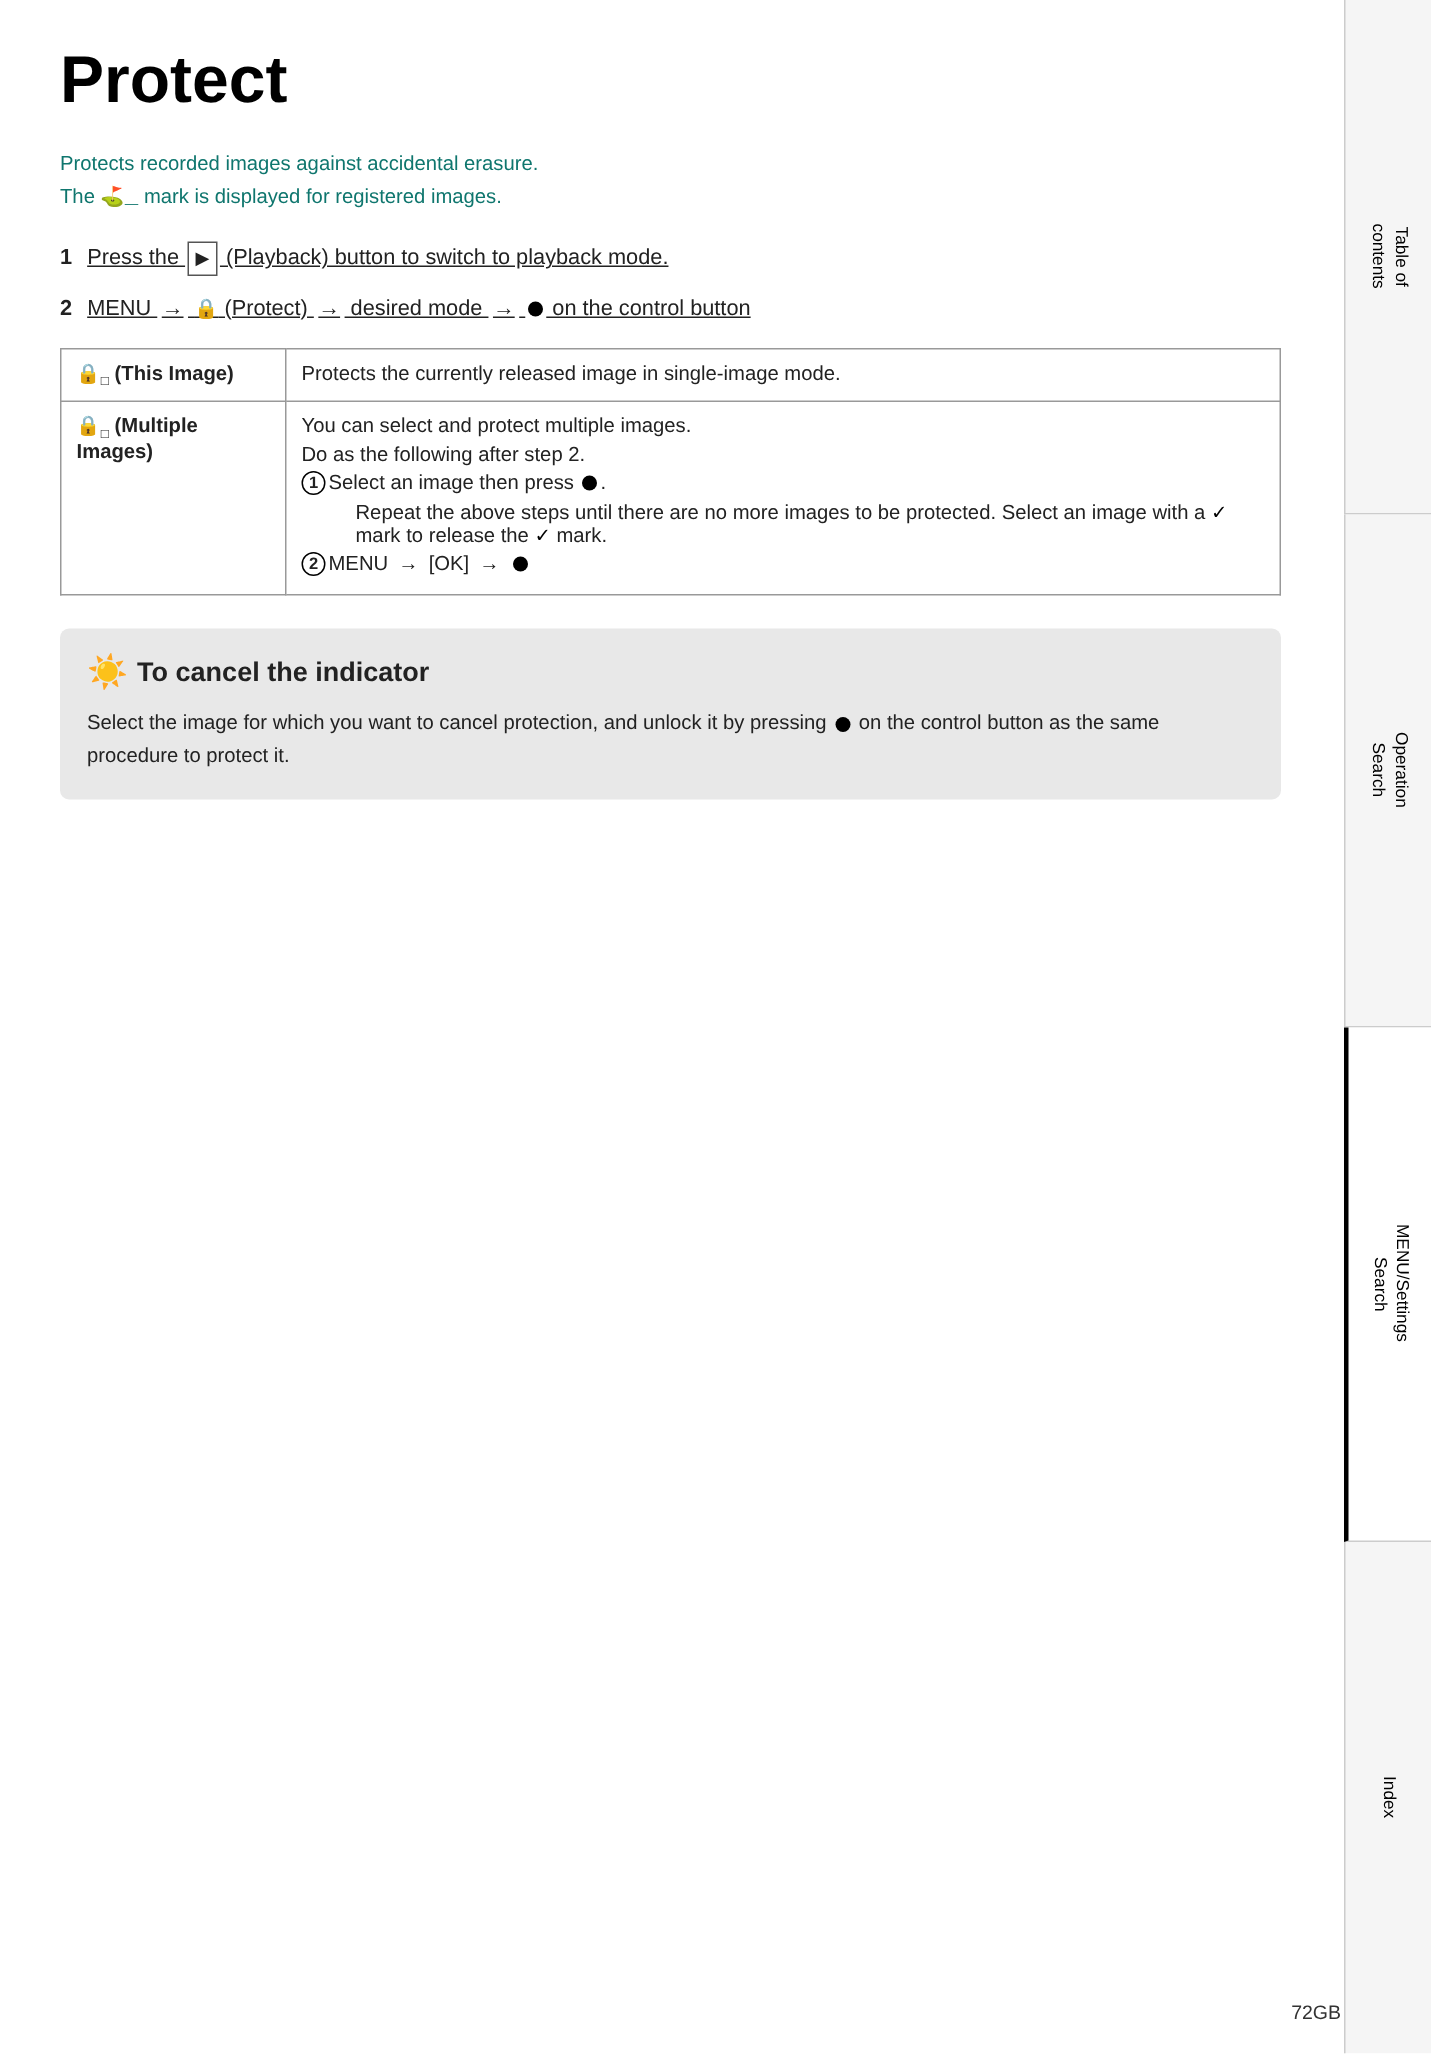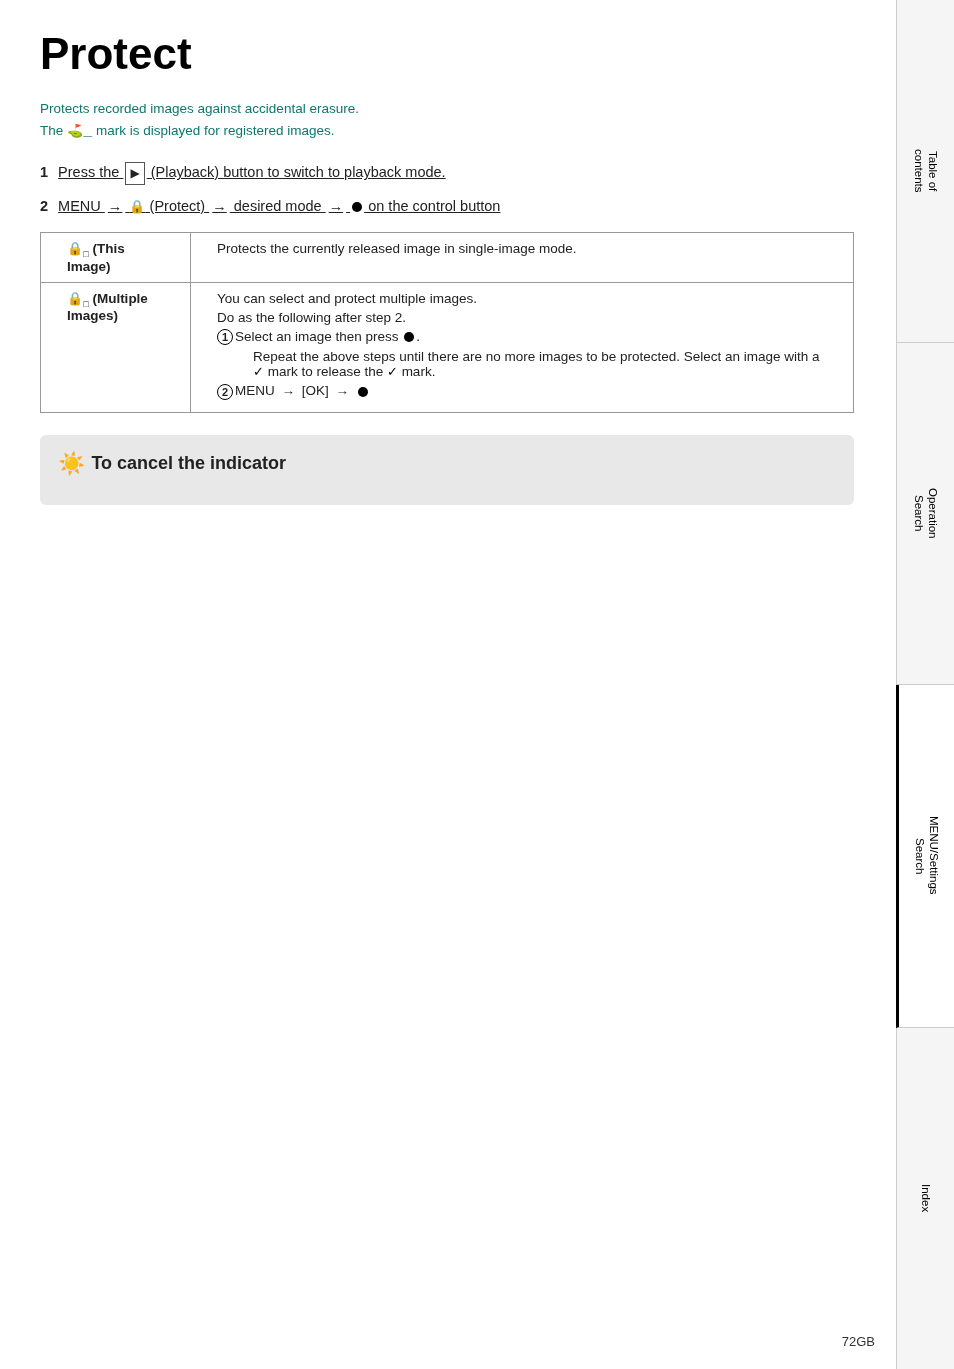--- a/index.html
+++ b/index.html
@@ -65,21 +65,21 @@
     
     .mode-table {
       width: 100%;
       border-collapse: collapse;
       margin-top: 14px;
       margin-bottom: 22px;
       font-size: 13.5px;
     }
     .mode-table td {
       border: 1px solid #999;
-      padding: 8px 26px;
+      padding: 8px 10px;
       vertical-align: top;
     }
     .mode-table .col-label {
       width: 150px;
       font-weight: bold;
     }
     .mode-table .col-desc {
       width: auto;
     }
     .circled {
@@ -153,21 +153,21 @@
       border-bottom: none;
     }
     .sidebar-tab.active {
       background: #ffffff;
       border-left: 3px solid #000;
     }
     
     .page-number {
       position: absolute;
       bottom: 20px;
-      right: 79px;
+      right: 60px;
       font-size: 13px;
       color: #333;
     }
     .indent {
       margin-left: 36px;
     }
     .row2-content p {
       margin-bottom: 4px;
     }
   </style>
@@ -232,20 +232,23 @@
     </tr>
   </tbody>
     </table>
 
   <div class="tip-box">
     <div class="tip-title">
       <span class="tip-icon">☀️</span>
       <span>To cancel the indicator</span>
     </div>
     <div class="tip-body">
+      <p>
+        Select the image for which you want to cancel protection, and unlock it by pressing <span class="bullet-circle" style="display:inline-block;"></span> on the control button as the same procedure to protect it.
+      </p>
     </div>
   </div>
 
 </div>
 
 <div class="sidebar">
   <div class="sidebar-tab">
     <span>Table of<br>contents</span>
   </div>
   <div class="sidebar-tab">

